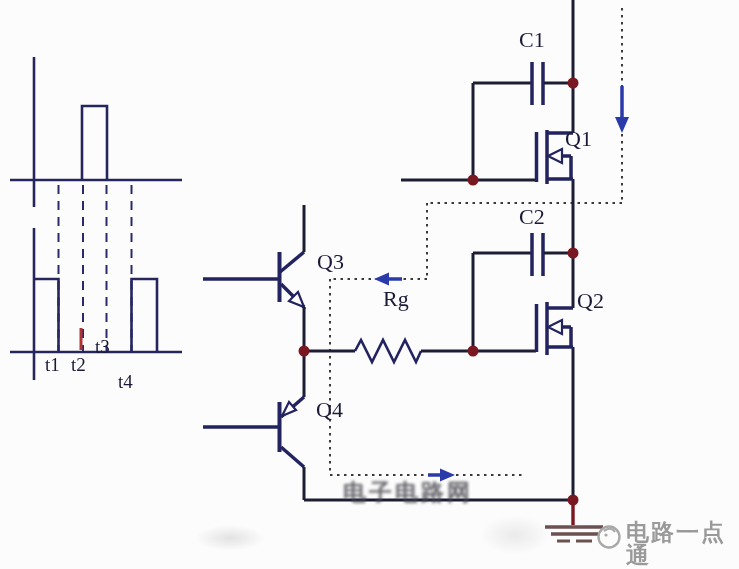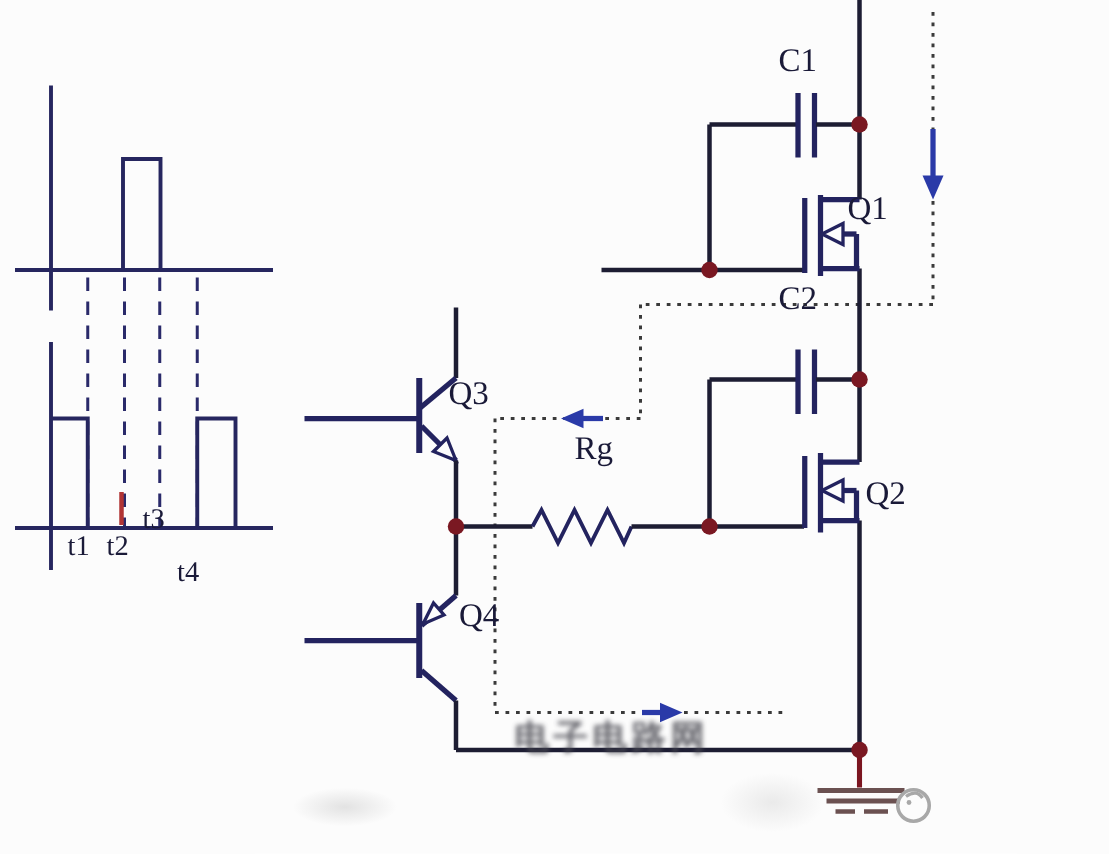--- a/index.html
+++ b/index.html
@@ -180,36 +180,37 @@
       <circle class="node" cx="473" cy="180" r="5.5"></circle>
       <circle class="node" cx="573" cy="253" r="5.5"></circle>
       <circle class="node" cx="473" cy="351" r="5.5"></circle>
       <circle class="node" cx="304" cy="351" r="5.5"></circle>
       <circle class="node" cx="573" cy="500" r="5.5"></circle>
     </g>
   </svg>
 
   <span class="lbl" style="left:519px;top:29px">C1</span>
   <span class="lbl" style="left:565px;top:128px">Q1</span>
-  <span class="lbl" style="left:519px;top:188px">C2</span>
-  <span class="lbl" style="left:577px;top:318px">Q2</span>
-  <span class="lbl" style="left:299px;top:251px">Q3</span>
-  <span class="lbl" style="left:306px;top:399px">Q4</span>
+  <span class="lbl" style="left:519px;top:206px">C2</span>
+  <span class="lbl" style="left:577px;top:290px">Q2</span>
+  <span class="lbl" style="left:317px;top:251px">Q3</span>
+  <span class="lbl" style="left:316px;top:399px">Q4</span>
   <span class="lbl" style="left:383px;top:288px">Rg</span>
 
   <span class="tlbl" style="left:45px;top:355px">t1</span>
   <span class="tlbl" style="left:71px;top:355px">t2</span>
   <span class="tlbl" style="left:95px;top:337px">t3</span>
   <span class="tlbl" style="left:118px;top:372px">t4</span>
 
   <span class="blurmark">电子电路网</span>
 
   <span class="logo">
     <svg width="29" height="29" viewBox="0 0 29 29">
       <circle cx="14" cy="15" r="10.5" fill="none" stroke="#a8a8a8" stroke-width="2.4"></circle>
       <path d="M9,9 Q16,4 20,10" fill="none" stroke="#a8a8a8" stroke-width="2.2"></path>
       <circle cx="11" cy="13" r="1.6" fill="#a8a8a8"></circle>
     </svg>
   </span>
+  <span class="brand">电路一点通</span>
 
   <div class="smudge a"></div>
   <div class="smudge b"></div>
 </div>
 
 </body></html>

